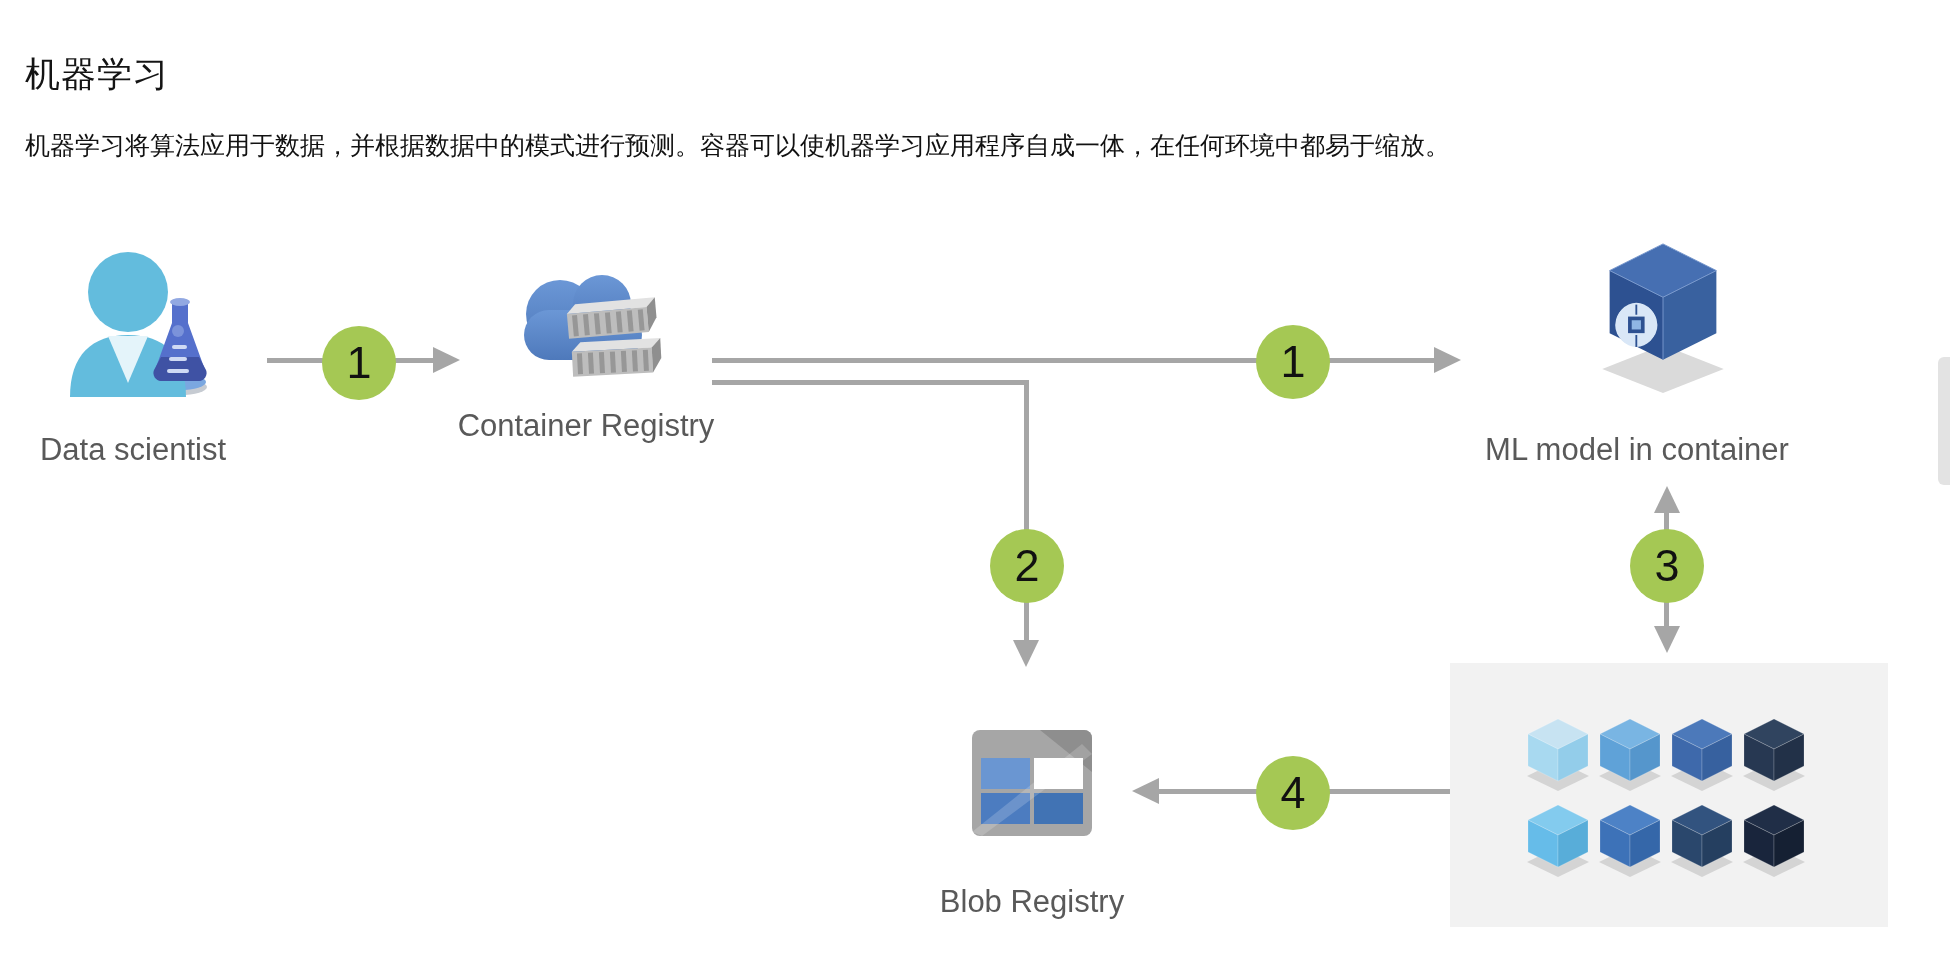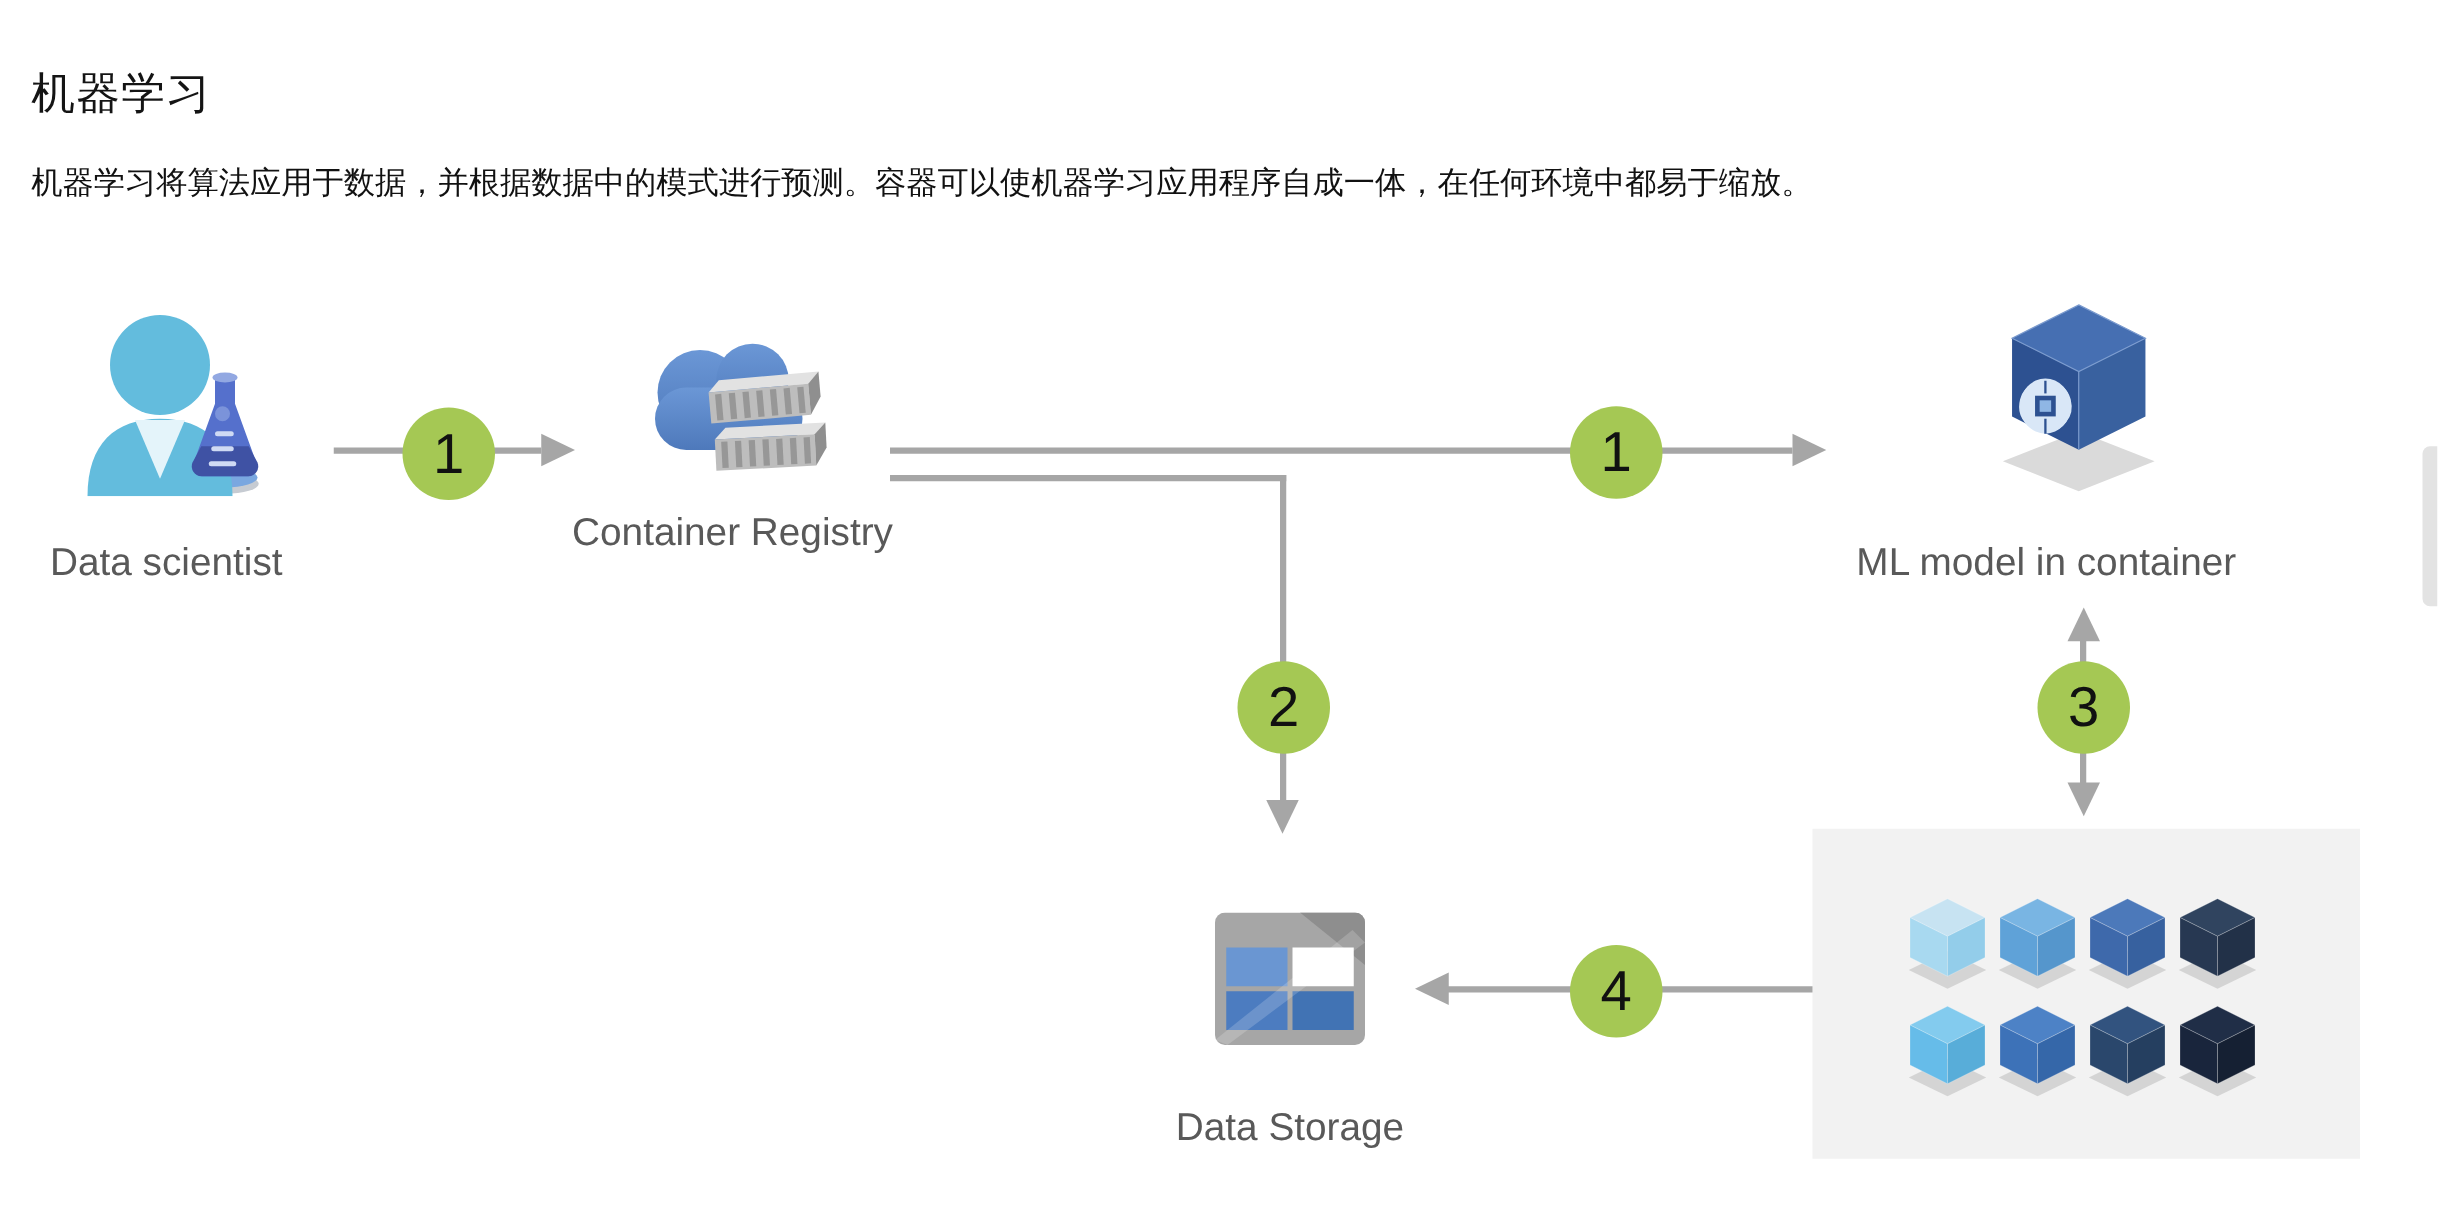--- a/index.html
+++ b/index.html
@@ -221,15 +221,15 @@
       <rect width="120" height="106" fill="#a6a6a6"></rect>
       <polygon points="68,0 120,0 120,42" fill="#8e8e8e"></polygon>
       <rect x="9" y="28" width="49" height="31" fill="#6a96d2"></rect>
       <rect x="62" y="28" width="49" height="31" fill="#ffffff"></rect>
       <rect x="9" y="63" width="49" height="31" fill="#4c7cc0"></rect>
       <rect x="62" y="63" width="49" height="31" fill="#4173b4"></rect>
       <polygon points="0,102 110,14 120,24 10,106" fill="#ffffff" opacity="0.18"></polygon>
     </g>
   </svg>
 </div>
-<div class="node-label" style="left:902px;top:884px;width:260px">Data Storage</div>
+<div class="node-label" style="left:902px;top:884px;width:260px">Blob Registry</div>
 
 <div class="scrollbar-thumb"></div>
 
 </body></html>

